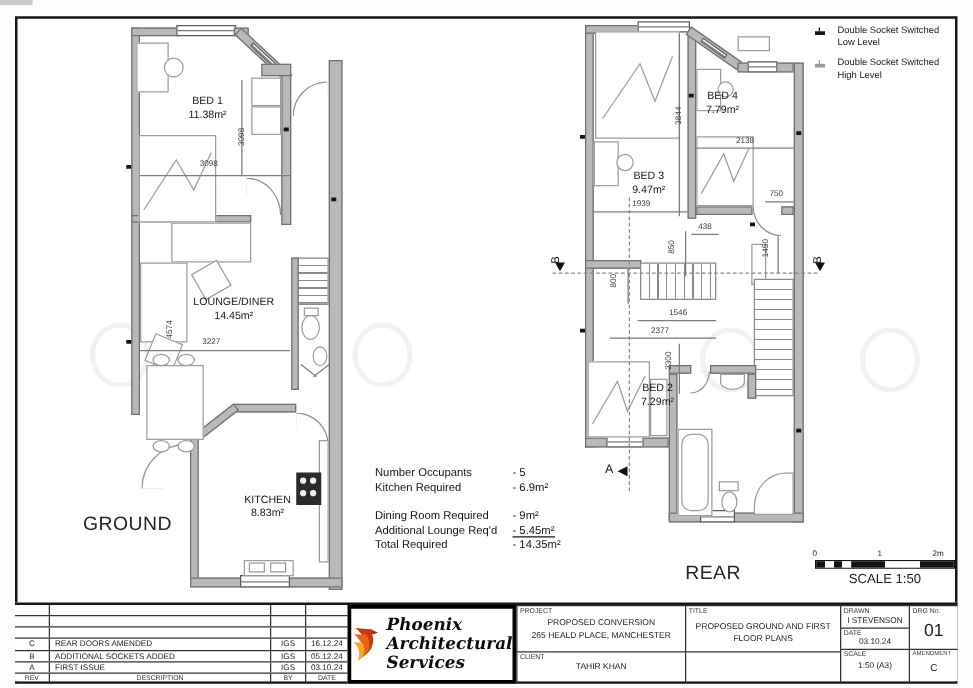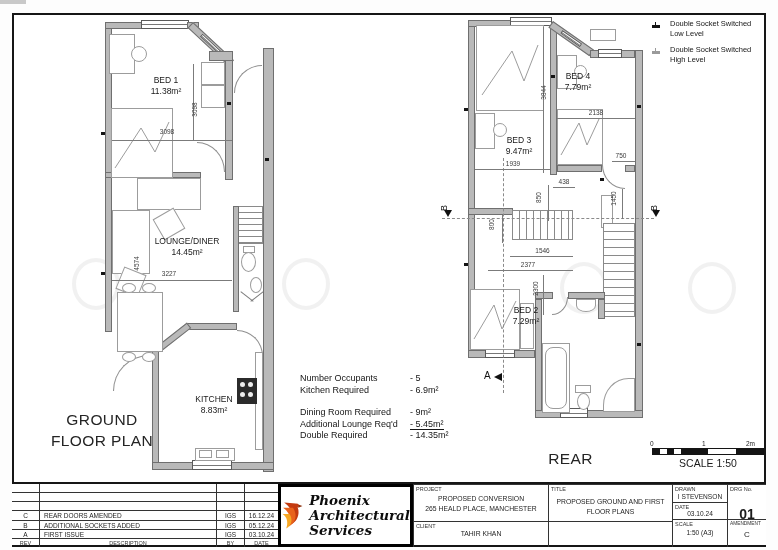--- a/index.html
+++ b/index.html
@@ -279,34 +279,33 @@
     <span>7.79m²</span>
   </div>
   <div class="roomlbl" style="left:57px;top:292px;width:58px">
     <span>BED 2</span><br>
     <span>7.29m²</span>
   </div>
 </div>
 
 <div class="plantitle" style="left:36px;top:410px;width:132px">
   <span>GROUND</span><br>
-  <span>FLOOR PLAN</span>
 </div>
 <div class="plantitle" style="left:503px;top:428px;width:135px">
   <br>
   <span>REAR</span>
 </div>
 
 <div class="notes">
   <div class="row"><span class="lab">Number Occupants</span><span>- 5</span></div>
   <div class="row"><span class="lab">Kitchen Required</span><span>- 6.9m²</span></div>
   <div class="gap"></div>
   <div class="row"><span class="lab">Dining Room Required</span><span>- 9m²</span></div>
   <div class="row"><span class="lab">Additional Lounge Req'd</span><span class="u">- 5.45m²</span></div>
-  <div class="row"><span class="lab">Double Required</span><span>- 14.35m²</span></div>
+  <div class="row"><span class="lab">Total Required</span><span>- 14.35m²</span></div>
 </div>
 
 <div class="legend">
   <div class="item">
     <span class="sock"></span>
     <span>Double Socket Switched</span><br>
     <span>Low Level</span>
   </div>
   <div class="item">
     <span class="sock hi"></span>
@@ -417,19 +416,19 @@
     <div class="tag">DATE</div>
     <div class="ctr" style="top:7px;font-size:6.6px">03.10.24</div>
   </div>
   <div class="cell" style="left:660px;top:35px;width:55px;height:28px">
     <div class="tag">SCALE</div>
     <div class="ctr" style="top:9px;font-size:6.6px">1:50 (A3)</div>
   </div>
 
   <div class="cell" style="left:715px;top:0;width:39px;height:35px">
     <div class="tag">DRG No.</div>
-    <div class="ctr" style="top:21px;font-size:14px;font-weight:bold">01</div>
+    <div class="ctr" style="top:11px;font-size:14px;font-weight:normal">01</div>
   </div>
   <div class="cell" style="left:715px;top:35px;width:39px;height:28px">
     <div class="tag" style="font-size:4.8px">AMENDMENT</div>
     <div class="ctr" style="top:10px;font-size:8px">C</div>
   </div>
 </div>
 
 </body></html>

